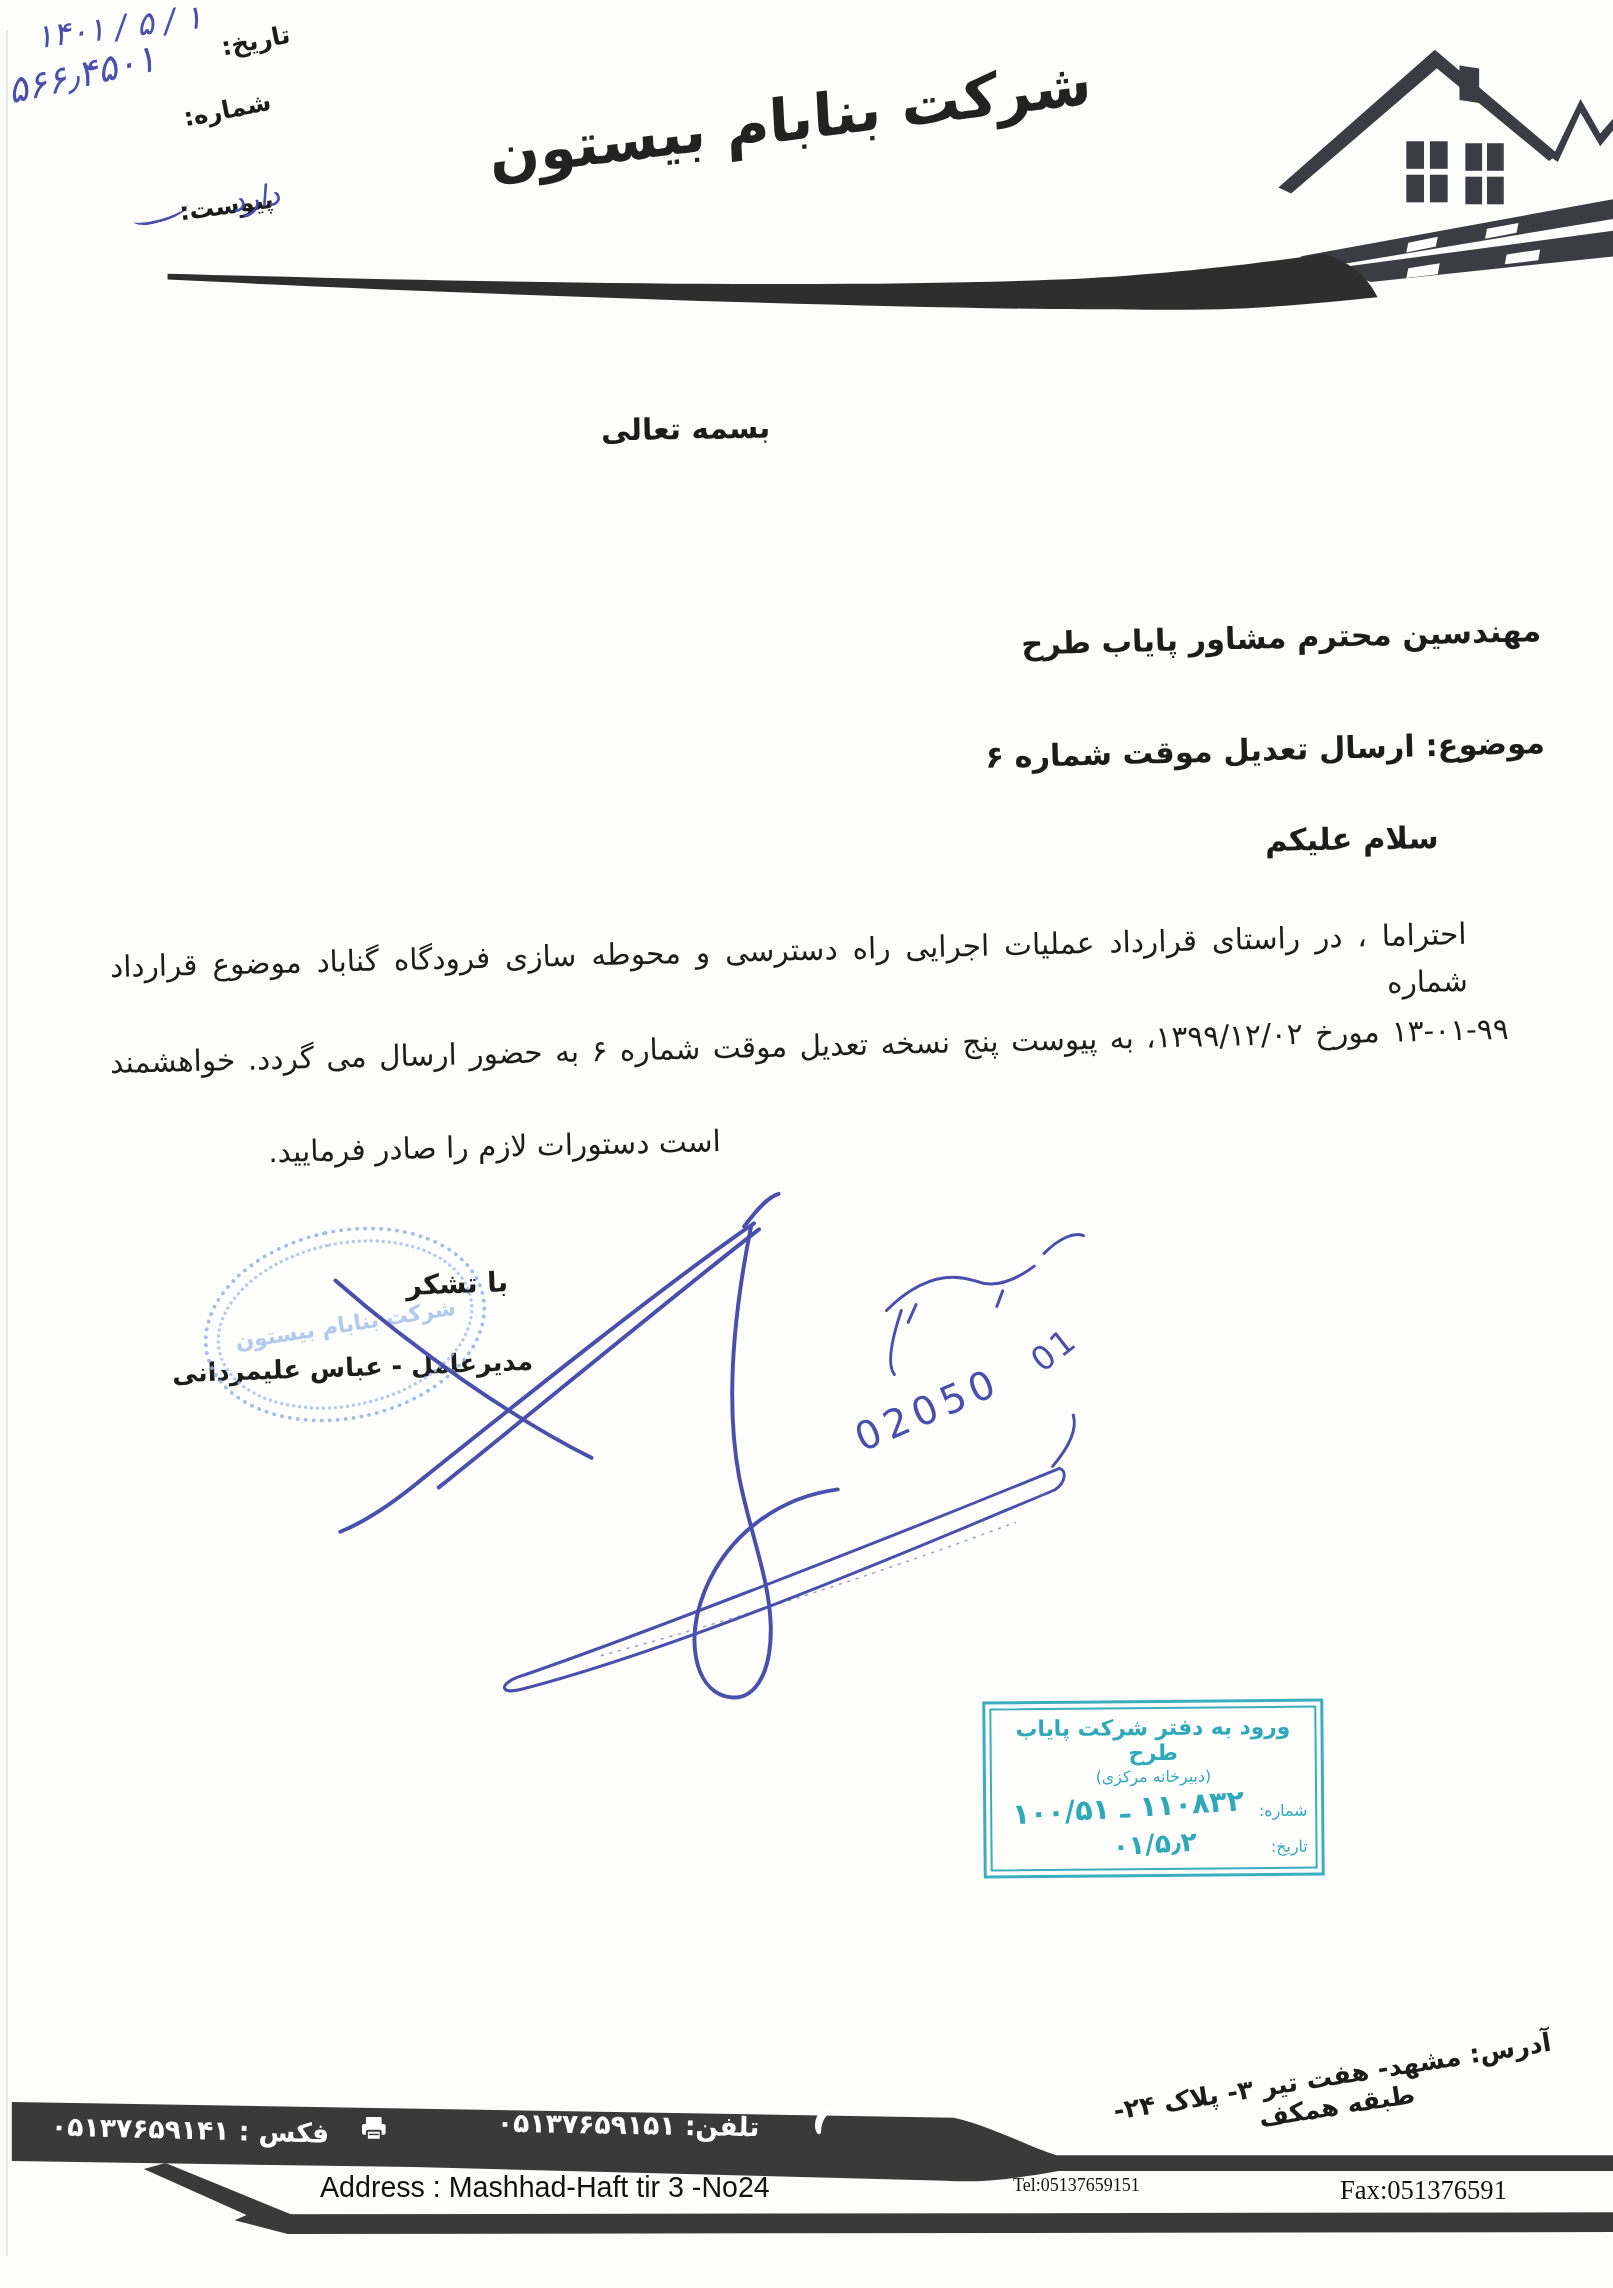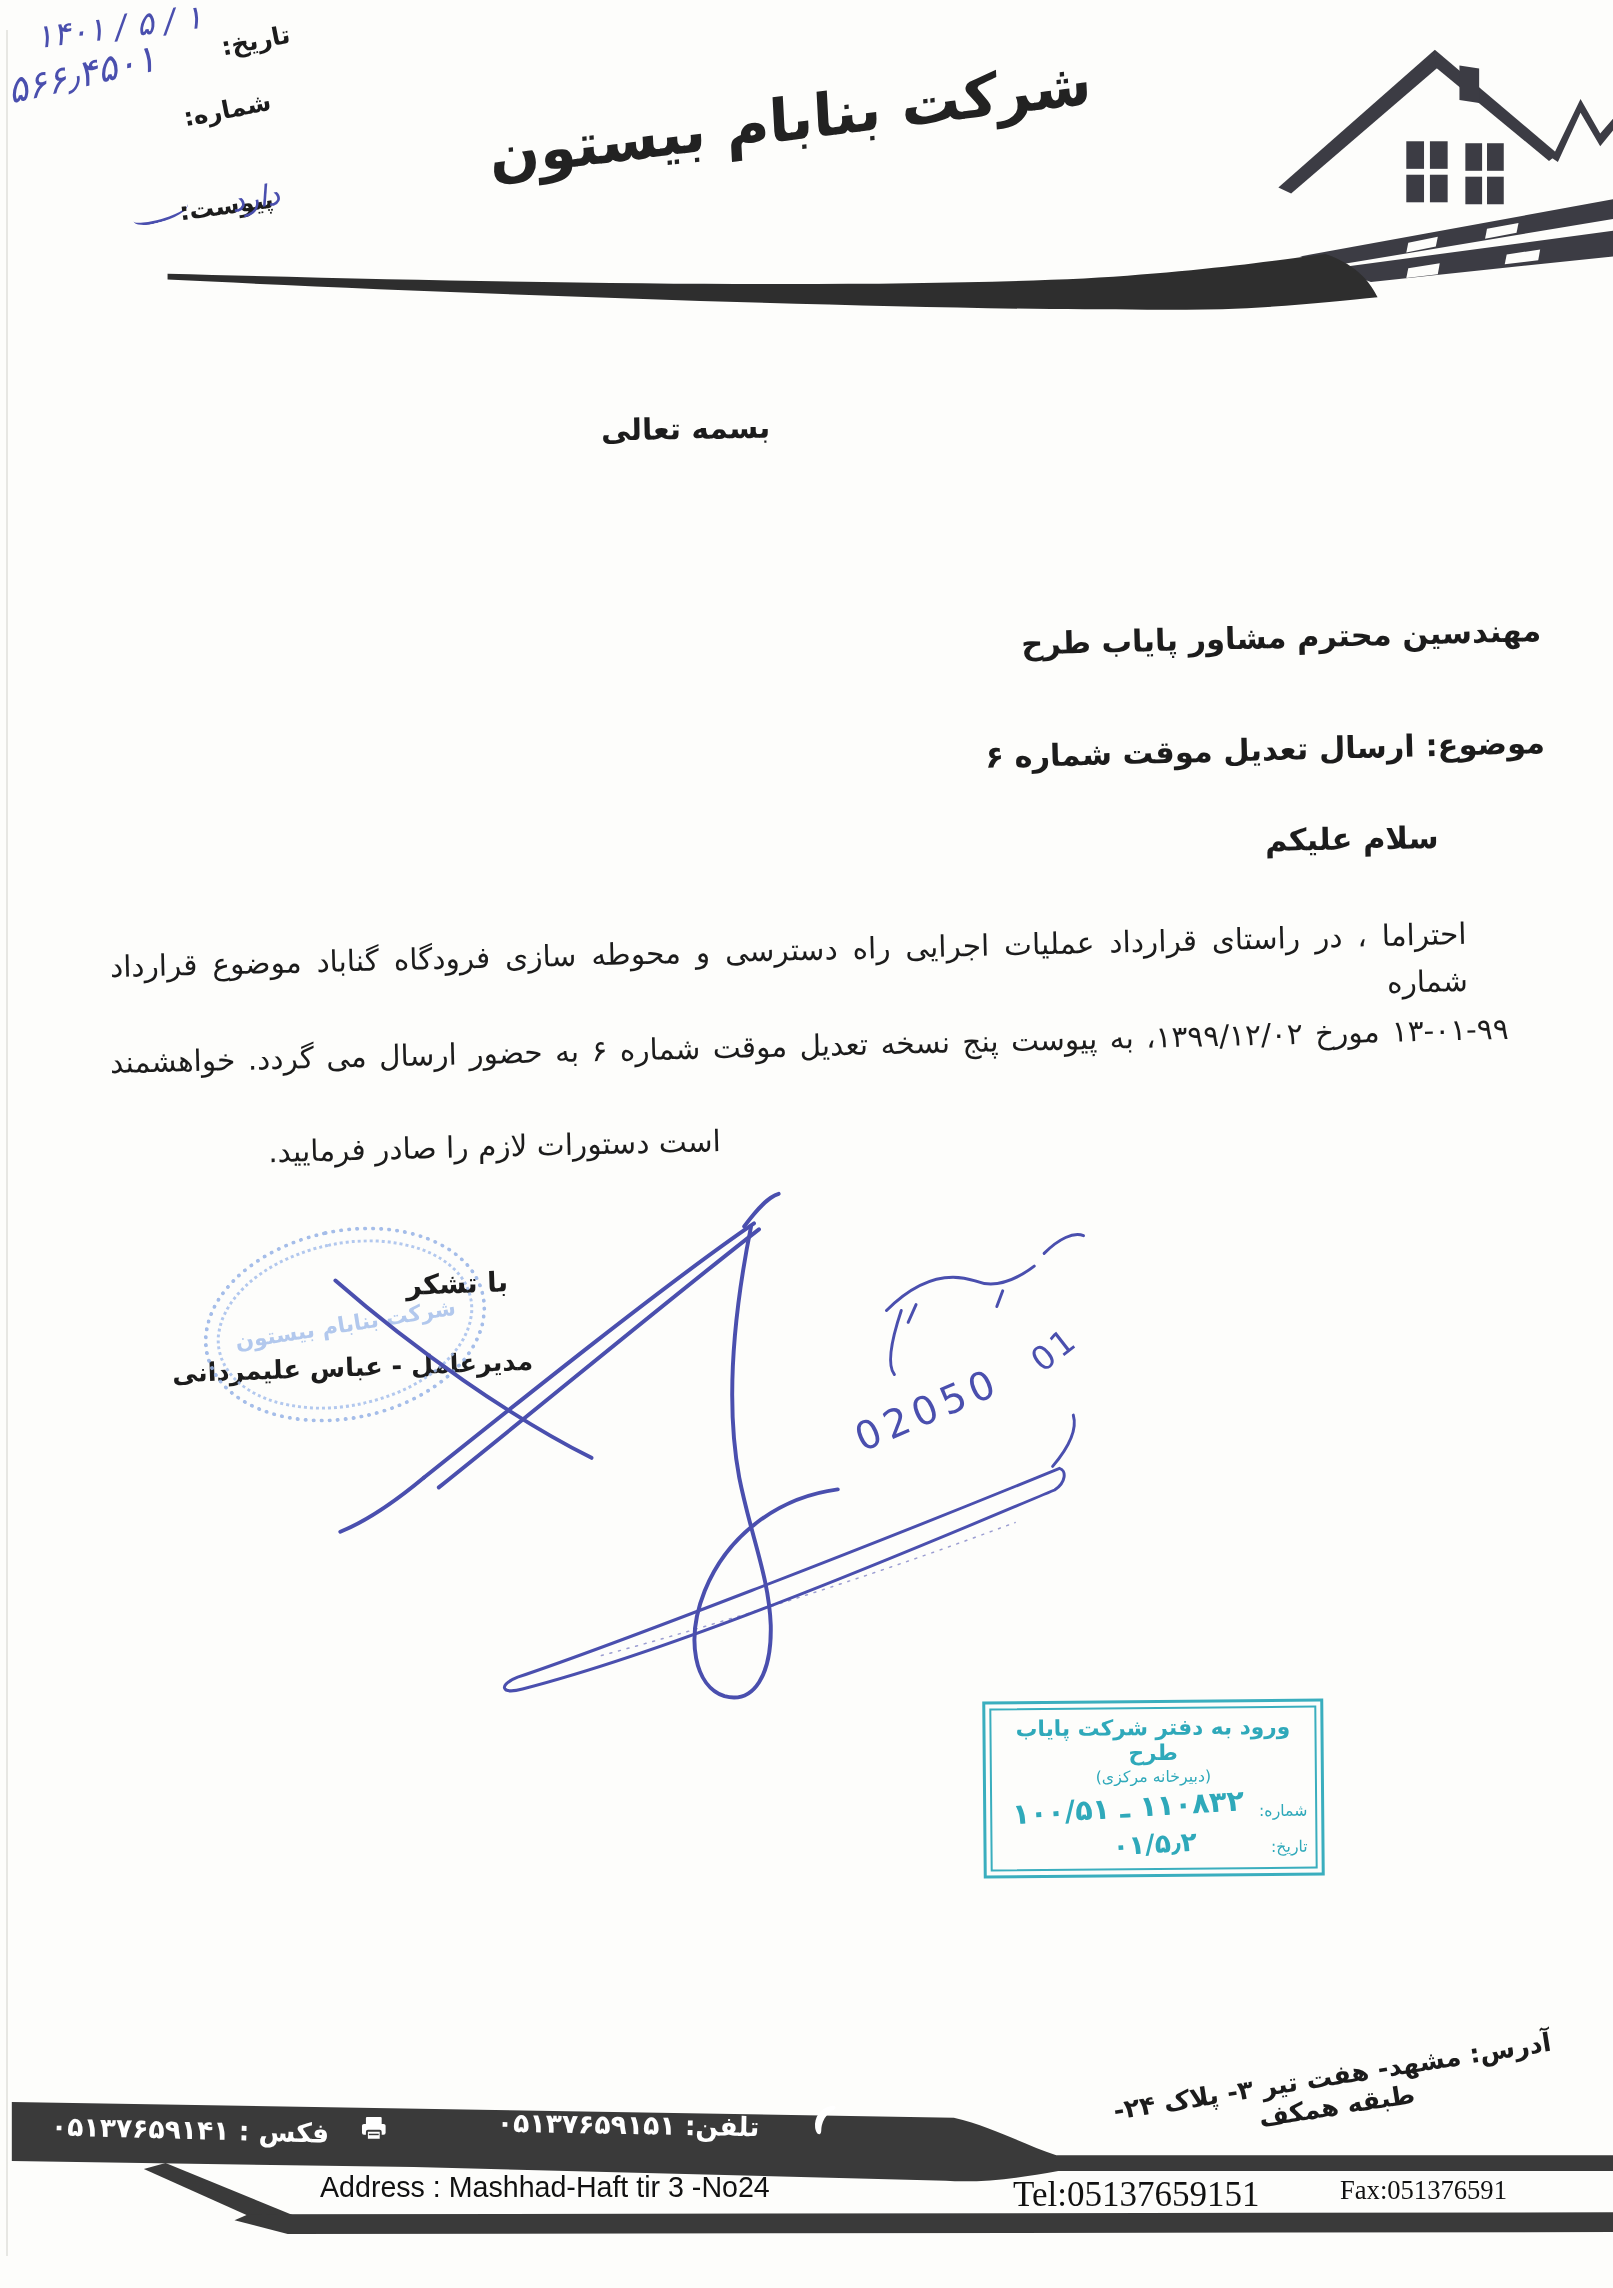--- a/index.html
+++ b/index.html
@@ -69,21 +69,21 @@
   .es-lbl{font-size:15.8px;display:inline-block;padding-top:9.9px;}
   .es-val{font-size:28.6px;font-weight:bold;display:inline-block;transform:rotate(-3deg);margin-right:9.9px;letter-spacing:2px;}
   .es-val.date{font-size:26.6px;margin-right:69px;}
 
   
   .addr-fa{left:1098px;top:2061px;width:473px;font-size:25.6px;font-weight:bold;transform:rotate(-9deg);transform-origin:center;text-align:center;}
   .band-txt{color:#ffffff;font-size:26.6px;font-weight:bold;}
   .fax-fa{left:51px;top:2114px;transform:rotate(1.5deg);}
   .tel-fa{left:497px;top:2109px;transform:rotate(1deg);}
   .addr-en{left:291px;top:2171px;font-size:28.6px;font-family:Liberation Sans, sans-serif;color:#111;margin-left:29px;}
-  .tel-en{left:1013px;top:2175px;font-size:35px;font-family:"Liberation Serif",serif;color:#111;}
+  .tel-en{left:1013px;top:2175px;font-size:18px;font-family:"Liberation Serif",serif;color:#111;}
   .fax-en{left:1340px;top:2175px;font-size:26.6px;font-family:"Liberation Serif",serif;color:#111;white-space:nowrap;}
 </style>
 </head>
 <body>
 
 <div class="page">
 
   <div class="abs scan-edge"></div>
 
   <div class="abs meta-lbl fa" style="left:221px;top:25.6px;">تاریخ:</div>

